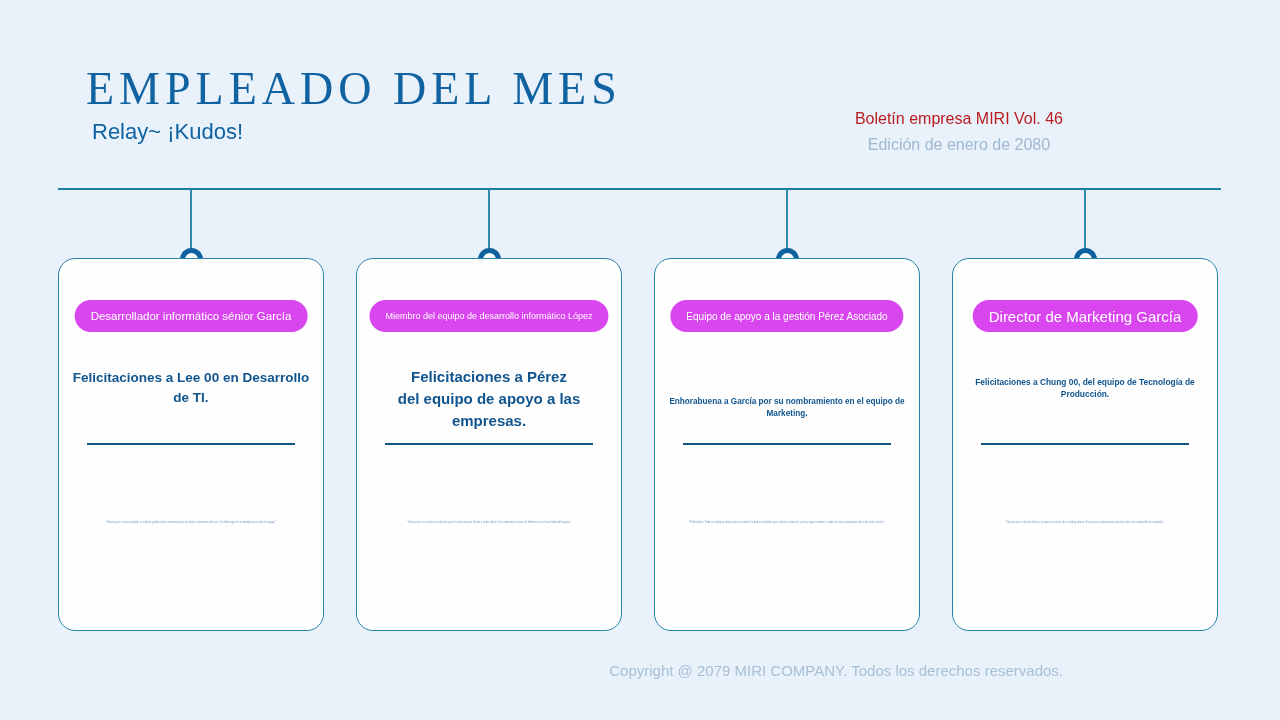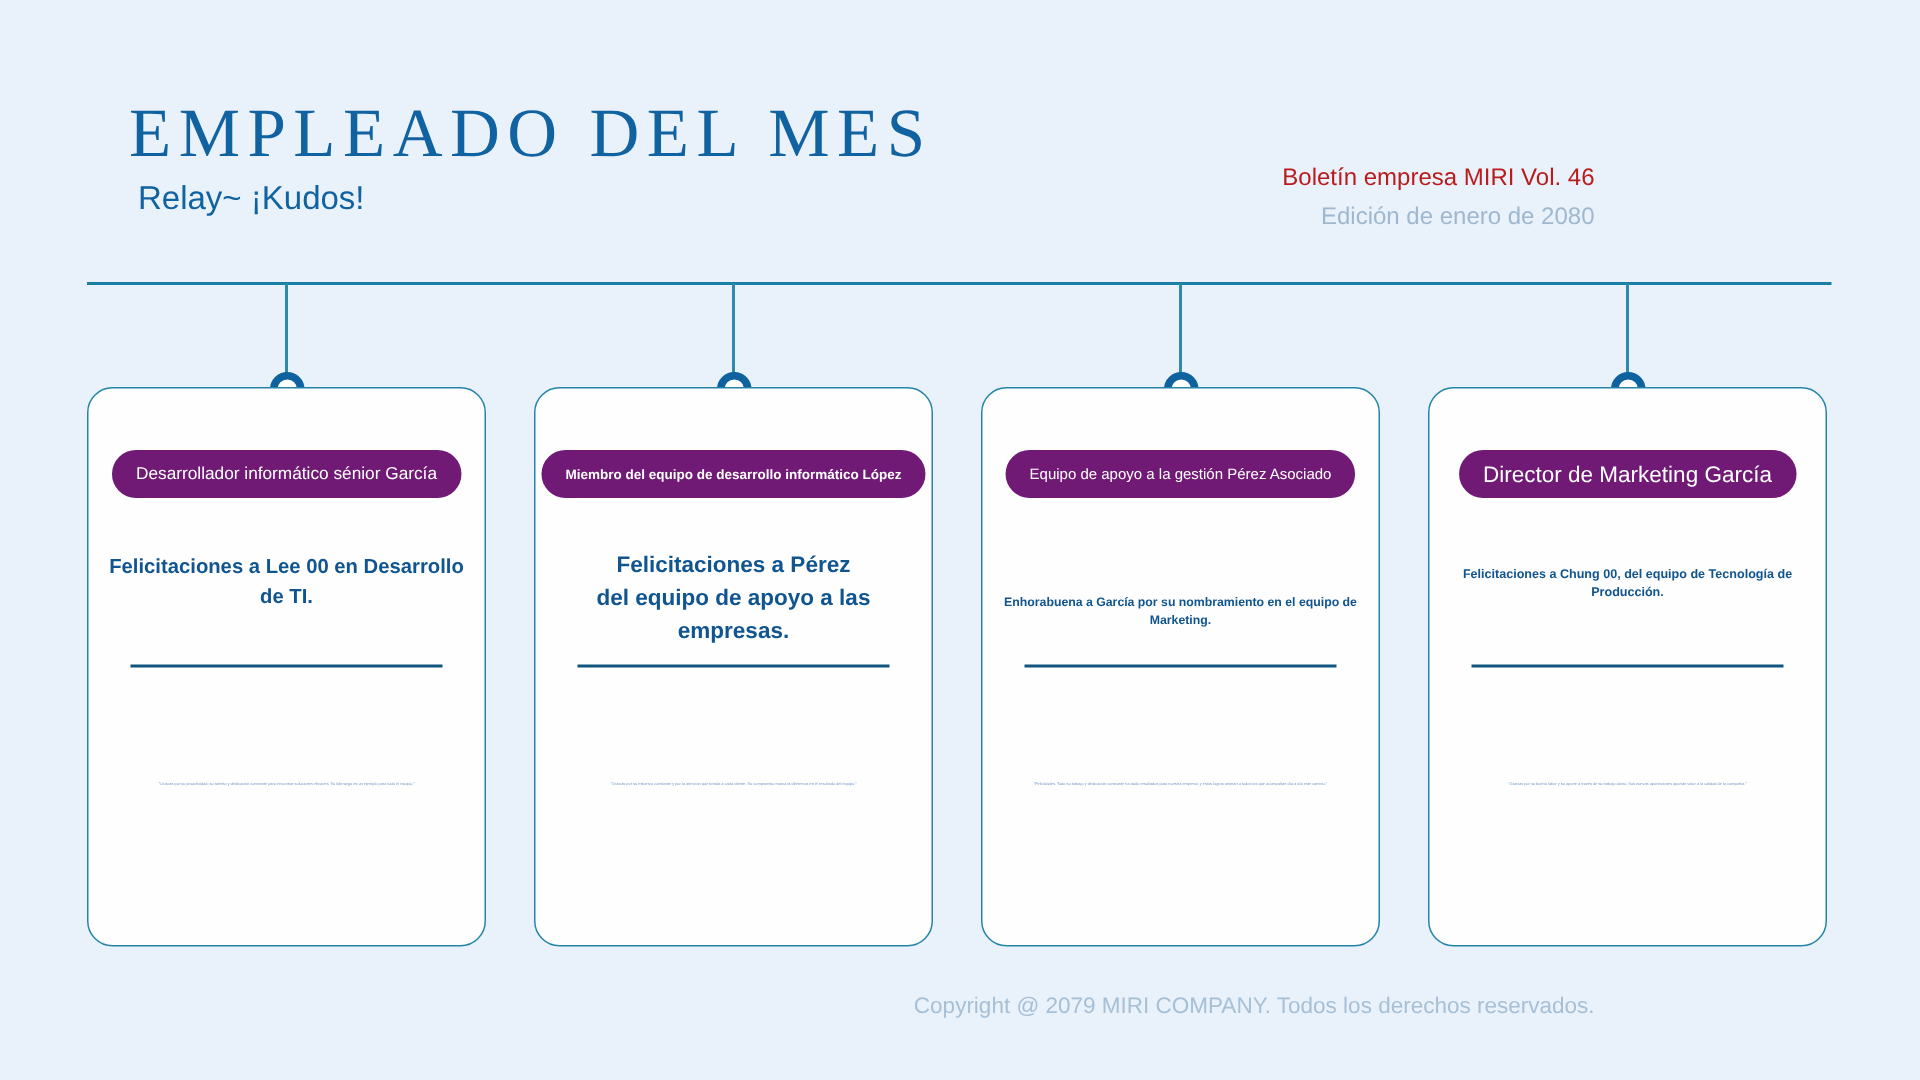--- a/index.html
+++ b/index.html
@@ -59,20 +59,21 @@
   .meta-vol {
     font-size: 16px;
     color: #b91c1c;
     white-space: nowrap;
   }
   .meta-edition {
     font-size: 16px;
     color: #9fb8cf;
     white-space: nowrap;
     margin-top: 5px;
+    text-align: center;
   }
 
   
   .timeline-bar {
     position: absolute;
     left: 58px;
     top: 188px;
     width: 1163px;
     height: 2px;
     background: #1b7fa3;
@@ -105,33 +106,33 @@
     background: #fefefe;
     border: 1.4px solid #2585a8;
     border-radius: 17px;
   }
 
   .badge {
     position: absolute;
     left: 50%;
     transform: translateX(-50%);
     top: 41px;
-    background: #701a75;
+    background: #d946ef;
     color: #ffffff;
     border-radius: 999px;
     display: flex;
     align-items: center;
     justify-content: center;
     text-align: center;
     white-space: nowrap;
     padding: 0 16px;
     height: 32px;
   }
   .badge-s1 { font-size: 11.5px; }
-  .badge-s2 { font-size: 9px; font-weight: bold; }
+  .badge-s2 { font-size: 9px; }
   .badge-s3 { font-size: 10px; }
   .badge-s4 { font-size: 15px; }
 
   .headline {
     position: absolute;
     left: 7px;
     right: 7px;
     color: #10558f;
     font-weight: bold;
     text-align: center;

